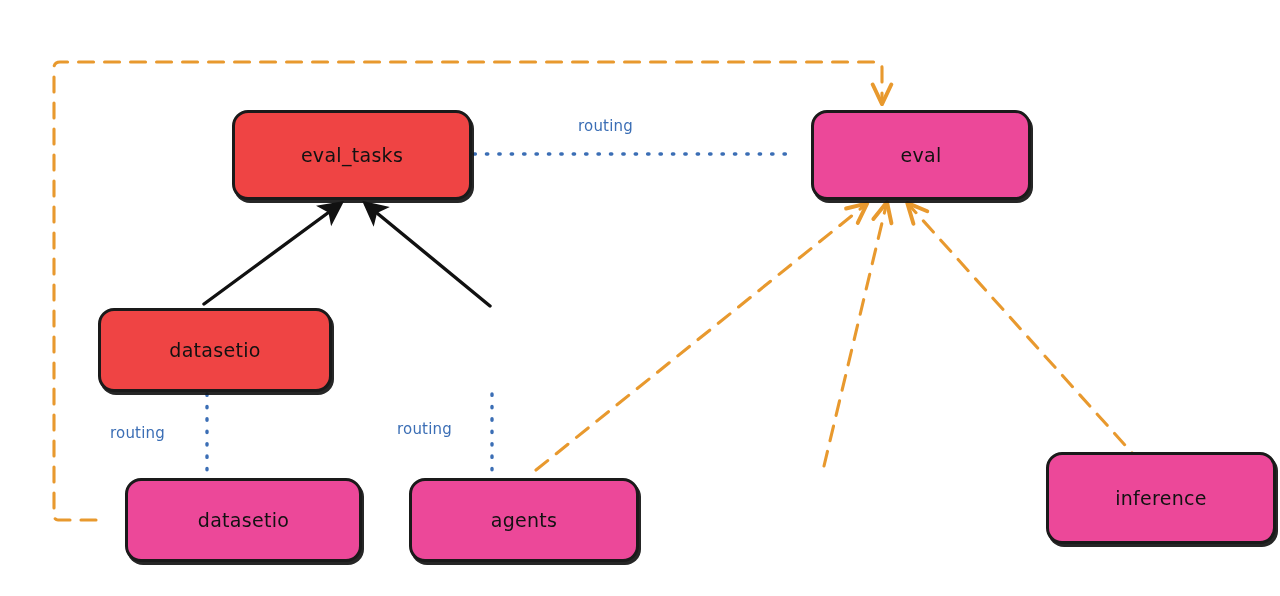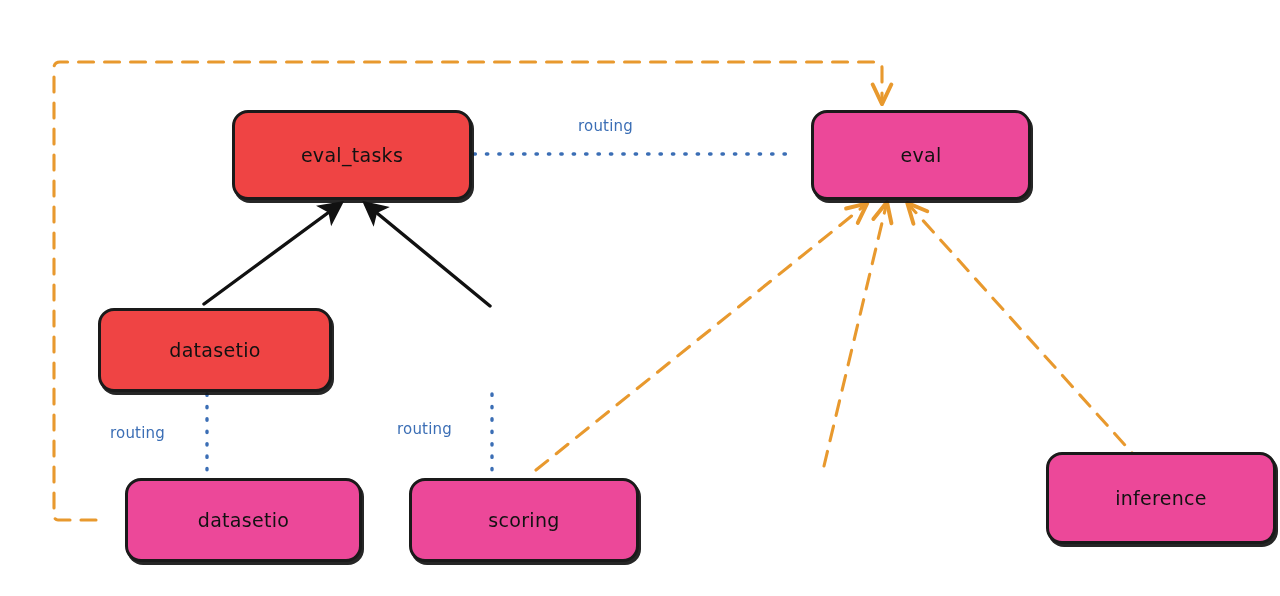--- a/index.html
+++ b/index.html
@@ -123,21 +123,21 @@
   <div class="node api" style="left:98px; top:308px; width:234px; height:84px;">
     <span class="label">datasetio</span>
   </div>
 
 
   <div class="node provider" style="left:104px; top:478px; width:237px; height:84px;">
     <span class="label">datasetio</span>
   </div>
 
   <div class="node provider" style="left:388px; top:478px; width:230px; height:84px;">
-    <span class="label">scoring</span>
+    <span class="label">agents</span>
   </div>
 
 
   <div class="node provider" style="left:1025px; top:452px; width:230px; height:92px;">
     <span class="label">inference</span>
   </div>
 
   <div class="edge-label" style="left:578px; top:117px;">routing</div>
 
   <div class="edge-label" style="left:110px; top:424px;">routing</div>

